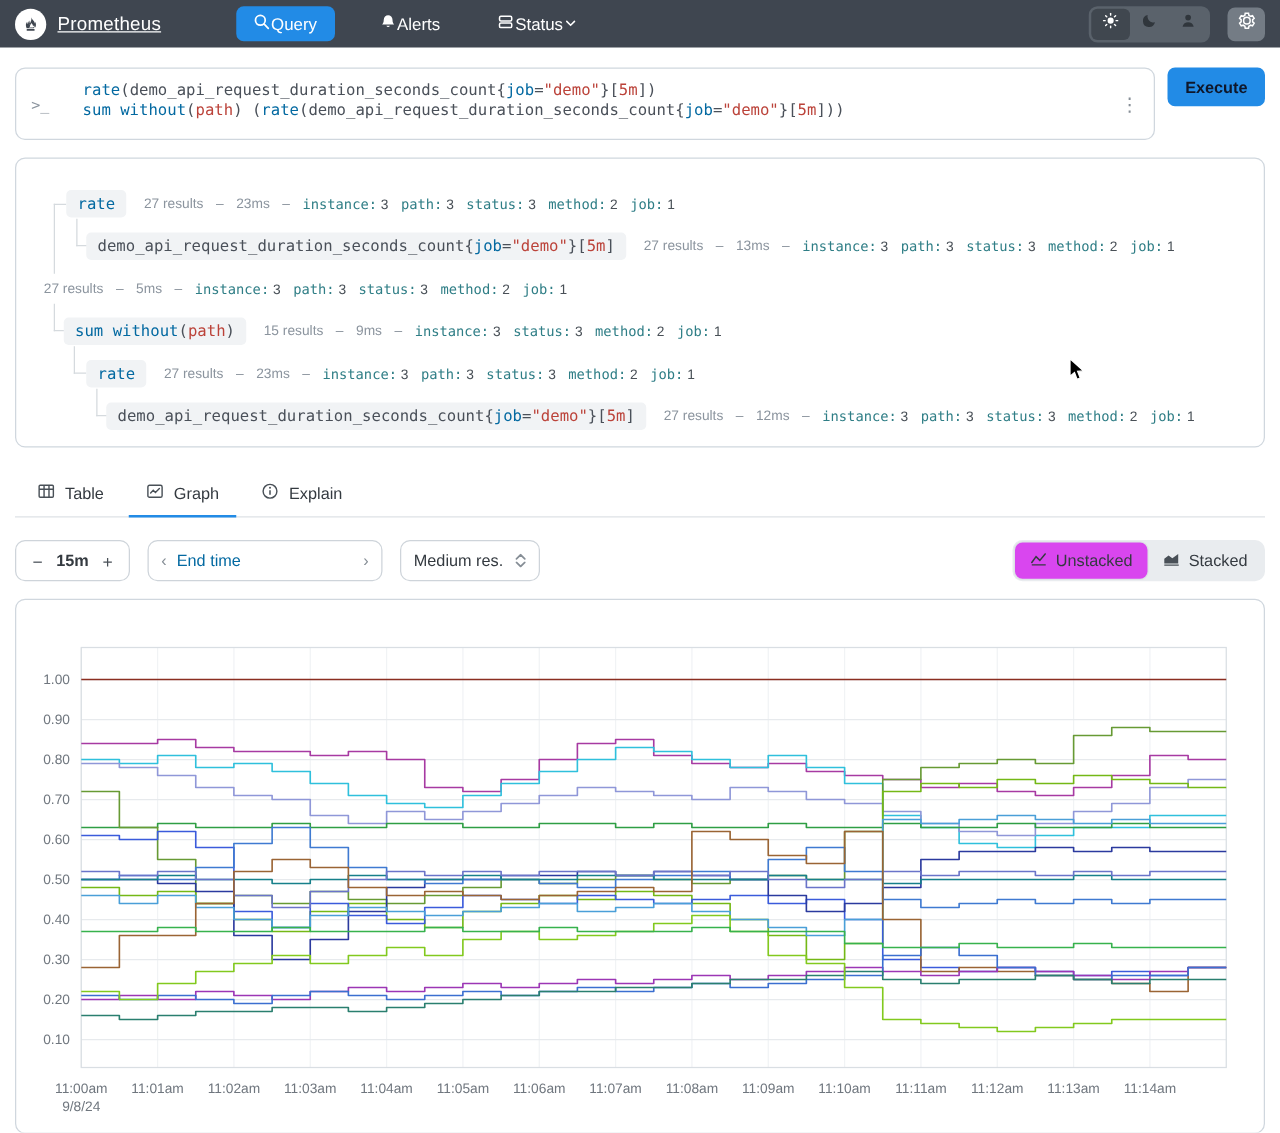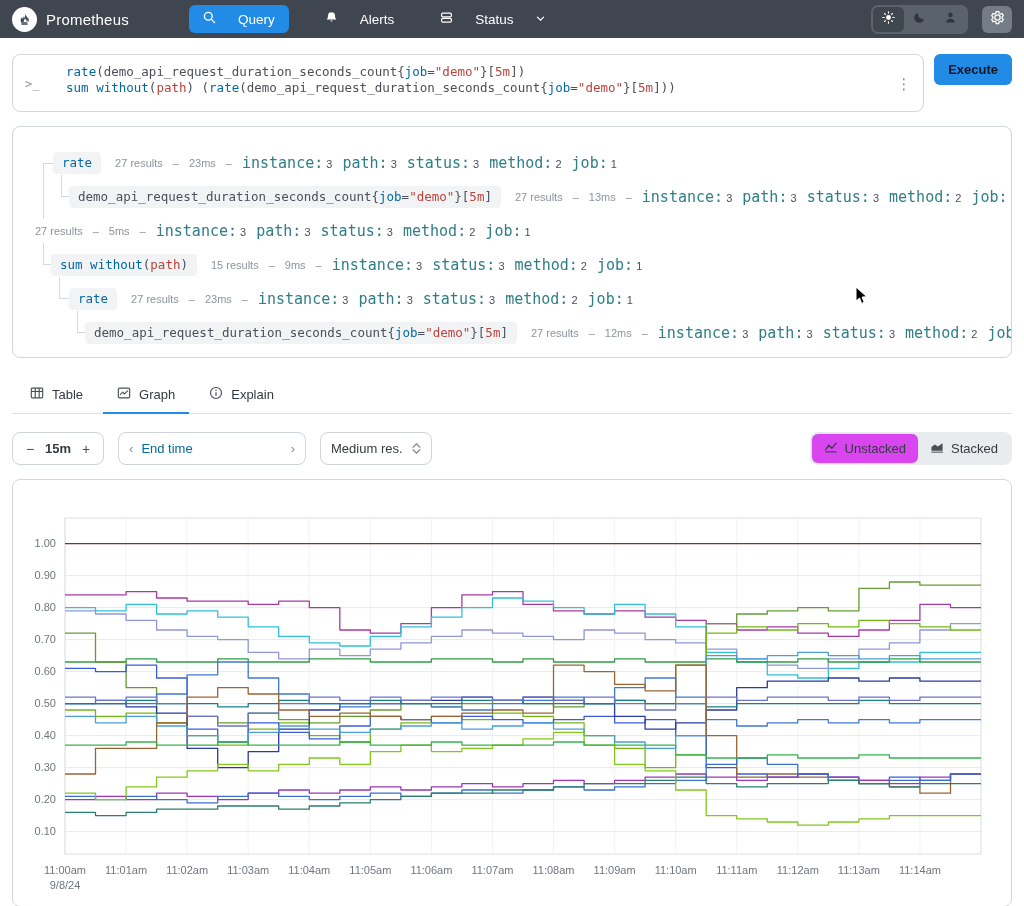--- a/index.html
+++ b/index.html
@@ -3,23 +3,23 @@
 <meta charset="utf-8">
 <style>
   * { box-sizing: border-box; margin: 0; padding: 0; }
   html,body { width:1024px; height:906px; background:#fff; font-family:"Liberation Sans",sans-serif; overflow:hidden; }
   .mono { font-family:"DejaVu Sans Mono","Liberation Mono",monospace; }
 
   
   .navbar { height:38px; background:#3f4650; display:flex; align-items:center; padding:0 12px; color:#fff; }
   .brand { display:flex; align-items:center; gap:9px; margin-right:60px; }
   .logo { width:25px; height:25px; border-radius:50%; background:#fff; display:flex; align-items:center; justify-content:center; }
-  .brand-name { font-size:15px; letter-spacing:.2px; }
+  .brand-name { font-size:15px; letter-spacing:.2px;text-decoration:underline; }
   .nav-items { display:flex; align-items:center; gap:26px; flex:1; }
-  .nav-link { display:flex; align-items:center; gap:22px; font-size:13.5px; color:#fff; cursor:pointer; padding:6px 10px; border-radius:6px; }
+  .nav-link { display:flex; align-items:center; gap:1px; font-size:13.5px; color:#fff; cursor:pointer; padding:6px 10px; border-radius:6px; }
   .nav-link.active { background:#228be6; padding:6px 14px; }
   .nav-right { display:flex; align-items:center; gap:14px; }
   .seg-group { display:flex; background:#5a626b; border-radius:7px; padding:2px; }
   .seg { width:31px; height:25px; display:flex; align-items:center; justify-content:center; border-radius:5px; }
   .seg.active { background:#40474f; }
   .gear-btn { width:30px; height:27px; background:#747c85; border-radius:6px; display:flex; align-items:center; justify-content:center; }
 
   
   .main { padding:16px 12px 0 12px; }
   .query-row { display:flex; gap:10px; align-items:flex-start; }
@@ -28,21 +28,21 @@
   .kebab { position:absolute; right:12px; top:20px; color:#868e96; font-size:15px; letter-spacing:0; cursor:pointer; }
   .code-line { font-family:"DejaVu Sans Mono","Liberation Mono",monospace; font-size:12.5px; line-height:15.5px; white-space:pre; color:#4a5059; }
   .tk-t { color:#0369a1; } .tk-r { color:#bb4239; } .tk-d { color:#4a5059; }
   .execute-btn { background:#228be6; color:#0f172a; border:none; border-radius:6px; font-size:13px; font-weight:bold; padding:8px 14px; cursor:pointer; font-family:"Liberation Sans",sans-serif; }
 
   
   .tree-panel { position:relative; border:1px solid #d0d7de; border-radius:8px; margin-top:14px; height:232px; background:#fff; overflow:hidden; }
   .tree-row { position:absolute; display:flex; align-items:center; gap:14px; height:24px; }
   .chip { background:#f1f3f5; border-radius:4px; padding:3px 9px 4px 9px; font-family:"DejaVu Sans Mono","Liberation Mono",monospace; font-size:12.5px; white-space:pre; cursor:pointer; }
   .stats { display:flex; align-items:center; gap:10px; font-size:11px; color:#8b949e; white-space:nowrap; }
-  .stat-lab { font-family:"DejaVu Sans Mono","Liberation Mono",monospace; color:#2f7e86; font-size:15px;text-align:center; }
+  .stat-lab { font-family:"DejaVu Sans Mono","Liberation Mono",monospace; color:#2f7e86; font-size:11px;text-align:center; }
   .stat-val { color:#495057; }
   .elbow { position:absolute; border-left:1px solid #d5dade; border-bottom:1px solid #d5dade; width:10px; }
   .elbow-up { position:absolute; border-left:1px solid #d5dade; border-top:1px solid #d5dade; width:10px; }
 
   
   .tabs { display:flex; gap:6px; margin-top:20px; border-bottom:1px solid #dee2e6; padding:0 4px; }
   .tab { display:flex; align-items:center; gap:8px; font-size:13px; color:#343a40; padding:8px 14px 10px 14px; cursor:pointer; position:relative; }
   .tab.active:after { content:""; position:absolute; left:0; right:0; bottom:-1px; height:2px; background:#228be6; }
 
   

